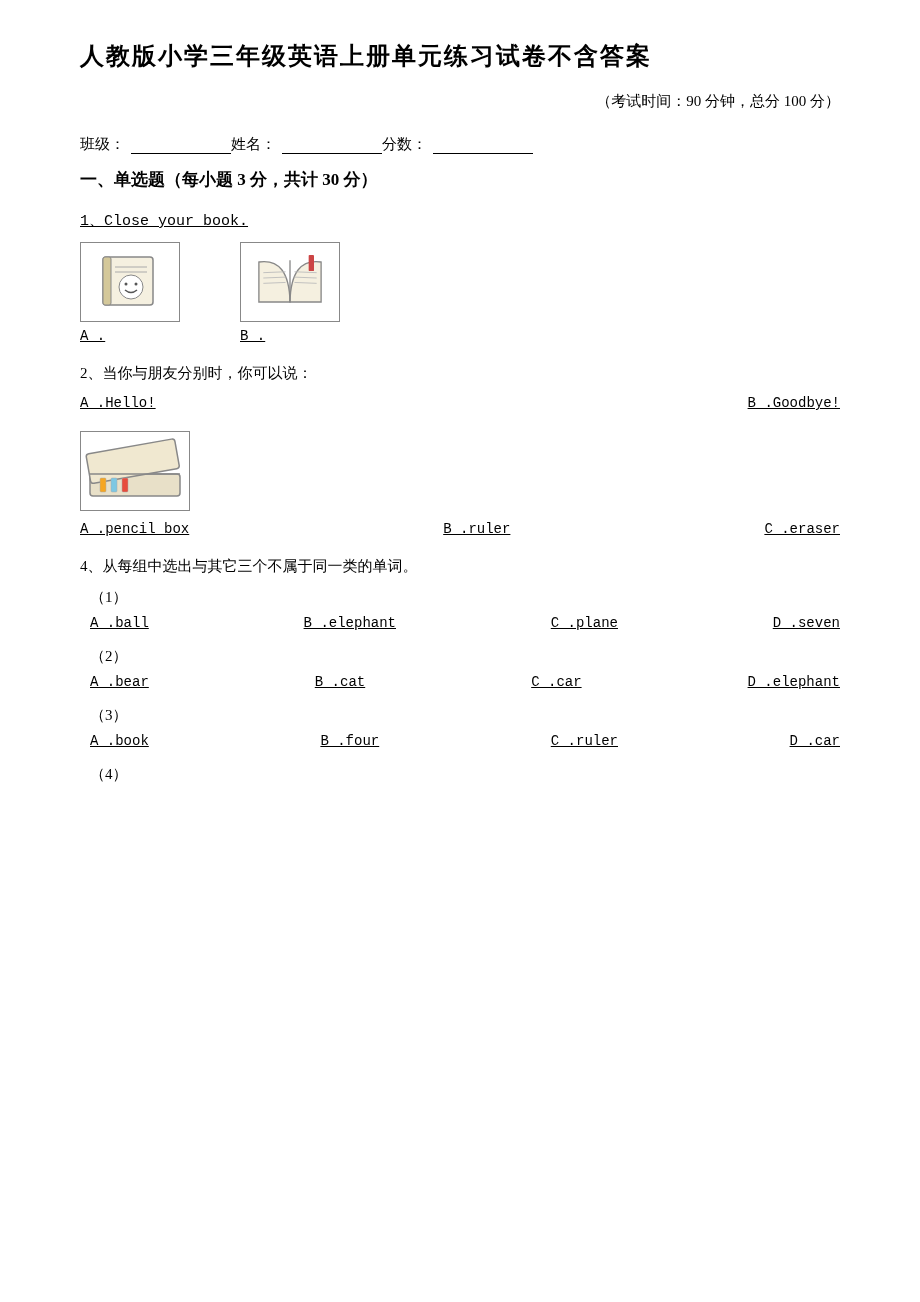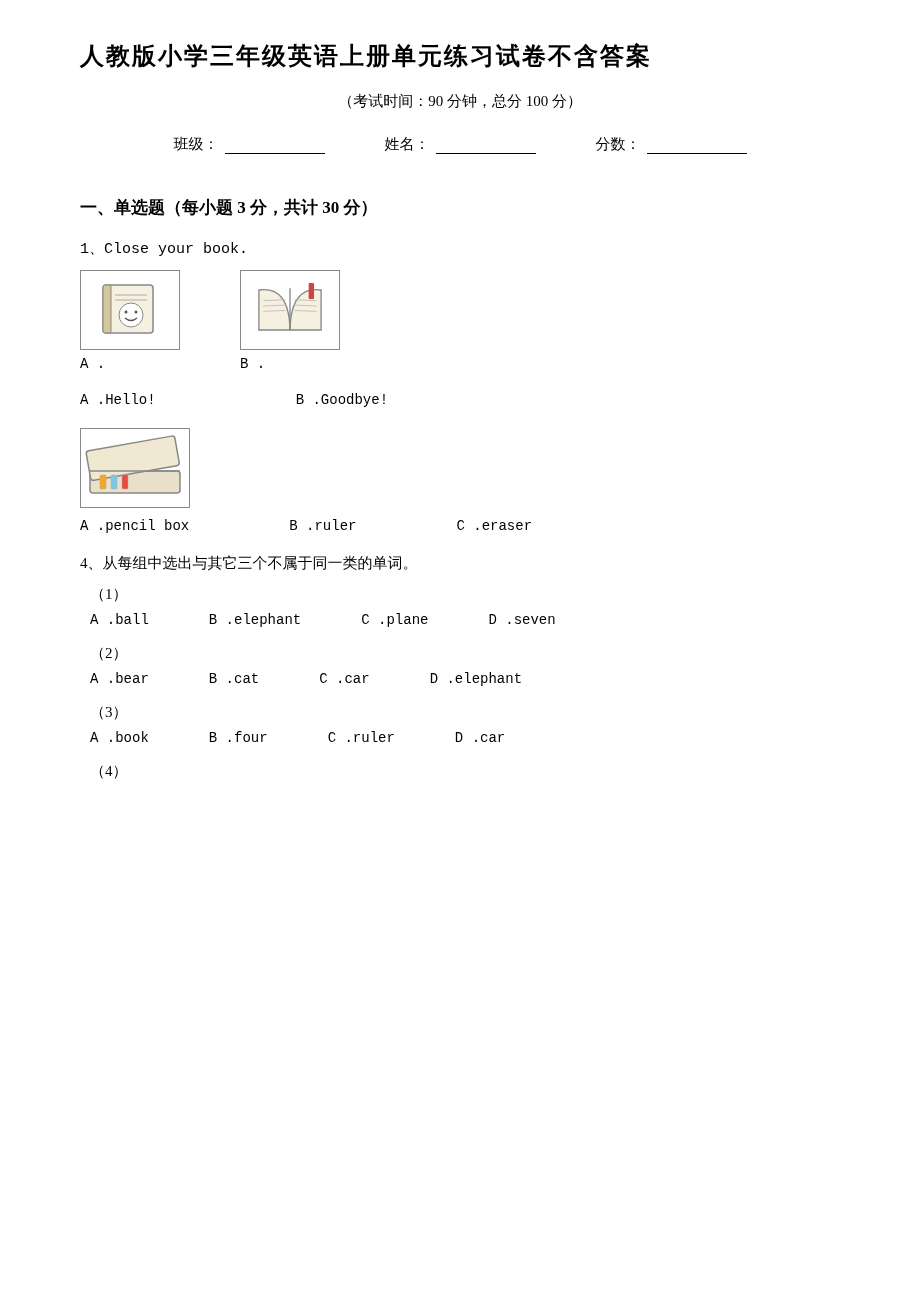--- a/index.html
+++ b/index.html
@@ -19,30 +19,29 @@
     }
 
     .page-title {
       font-size: 24px;
       font-weight: bold;
       margin-bottom: 20px;
       letter-spacing: 2px;
     }
 
     .exam-info {
-      text-align: center;
+      text-align: right;
       font-size: 15px;
       margin-bottom: 24px;
     }
 
     .student-info {
       display: flex;
-      justify-content: center;
-      gap: 60px;
-      margin-bottom: 42px;
+      justify-content: flex-start;
+      margin-bottom: 14px;
       font-size: 15px;
     }
 
     .student-info .field {
       display: flex;
       align-items: center;
       gap: 6px;
     }
 
     .underline {
@@ -73,20 +72,21 @@
       margin-bottom: 12px;
     }
 
     .options {
       display: flex;
       gap: 60px;
       font-family: "Courier New", monospace;
       font-size: 14px;
       margin-top: 6px;
       flex-wrap: wrap;
+      justify-content: space-between;
     }
 
     .option {
       display: flex;
       align-items: center;
       gap: 2px;
     }
 
     .images-row {
       display: flex;
@@ -136,20 +136,21 @@
     }
 
     .sub-question-label {
       font-size: 15px;
       margin-bottom: 8px;
       font-family: "SimSun", serif;
     }
 
     .mono {
       font-family: "Courier New", monospace;
+      text-decoration: underline;
     }
   </style>
 </head>
 <body>
 
 <h1 class="page-title">人教版小学三年级英语上册单元练习试卷不含答案</h1>
 
 <p class="exam-info">（考试时间：90 分钟，总分 100 分）</p>
 
 <div class="student-info">
@@ -216,20 +217,21 @@
           <rect x="66" y="2" width="6" height="18" fill="#c44" rx="1"></rect>
           <path d="M 66 20 L 69 16 L 72 20" fill="#c44"></path>
         </svg>
       </div>
       <div class="image-label mono">B .</div>
     </div>
   </div>
 </div>
 
 <div class="question">
+  <div class="question-text-cn">2、当你与朋友分别时，你可以说：</div>
   <div class="options">
     <span class="option mono">A .Hello!</span>
     <span class="option mono" style="margin-left:80px;">B .Goodbye!</span>
   </div>
 </div>
 
 <div class="question">
 
   <div style="margin: 10px 0 10px 0;">
     <div class="image-box" style="width:110px; height:80px;">

